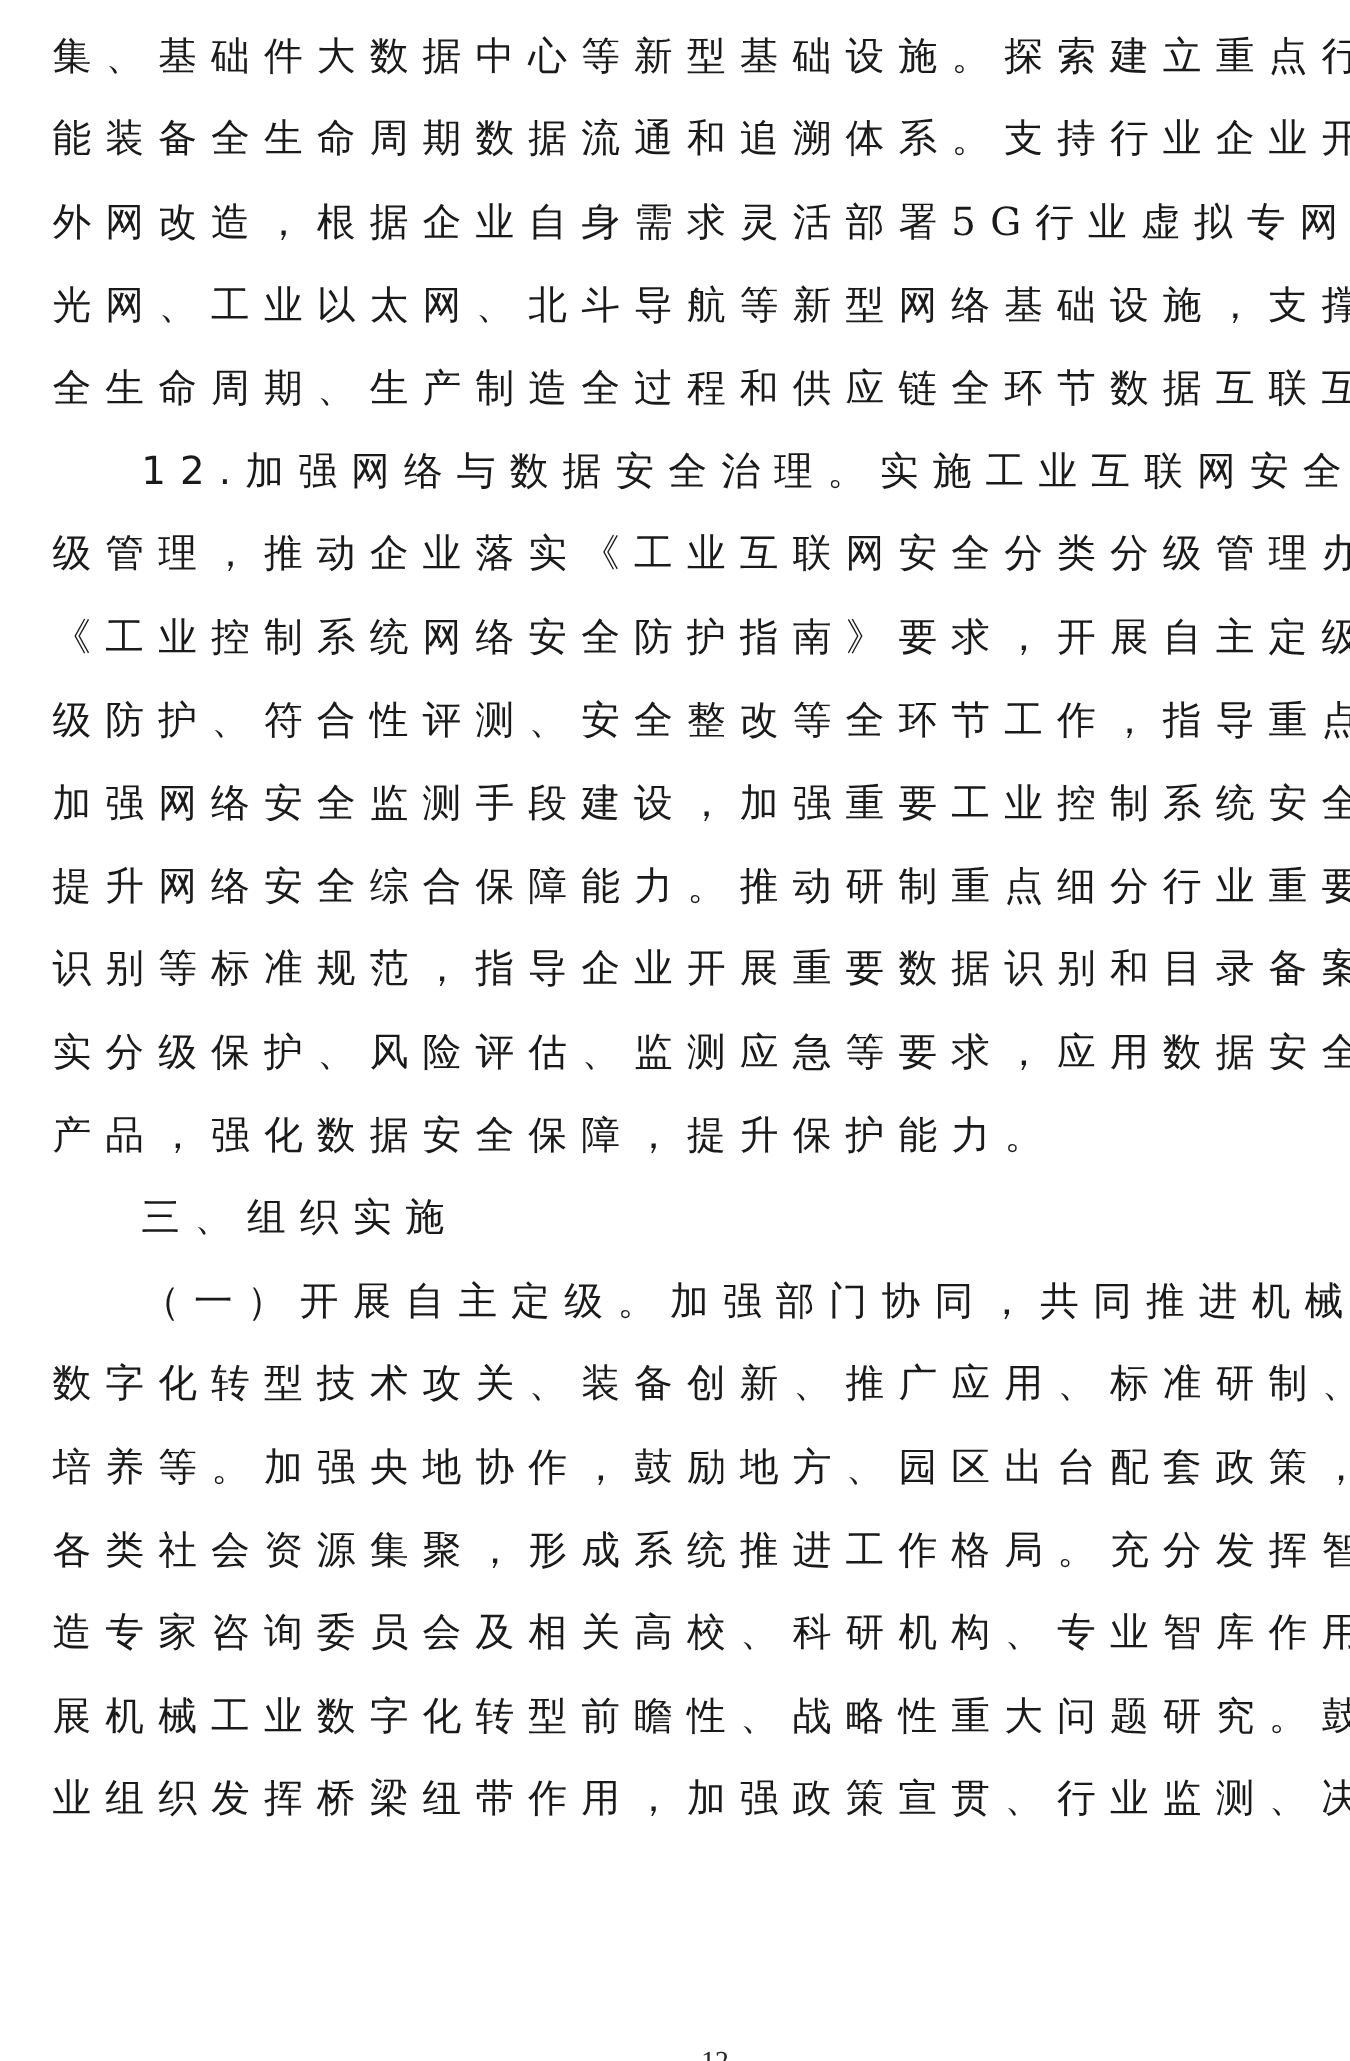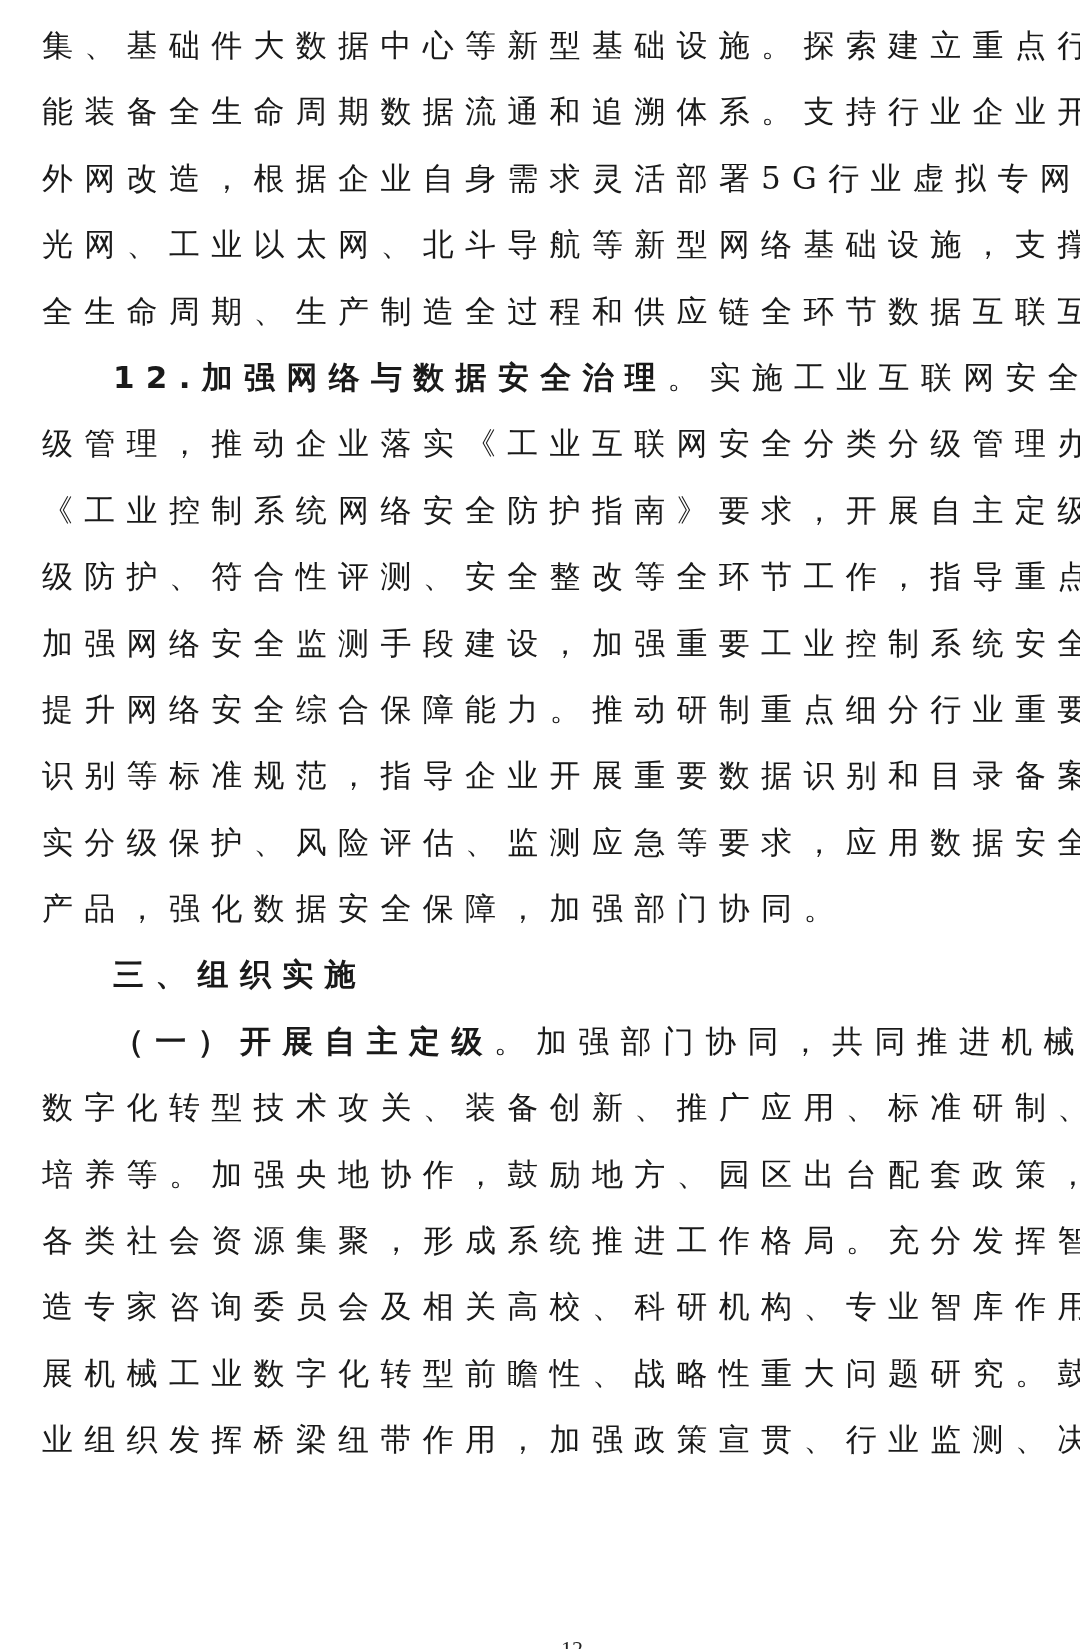--- a/index.html
+++ b/index.html
@@ -23,22 +23,22 @@
     font-size: 31px;
     white-space: nowrap;
     letter-spacing: 11.3px;
     text-align: justify;
     text-align-last: justify;
     width: 958px;
     overflow: visible;
   }
   .line.last { text-align-last: left; }
   .indent { padding-left: 71px; width: 887px; }
-  .bold { font-weight: bold; font-family: "DejaVu Sans", "Liberation Sans", sans-serif; }
-  .heading { font-family: "DejaVu Sans", "Liberation Sans", sans-serif; font-weight: bold; }
+  .bold { font-weight: normal; font-family: "DejaVu Sans", "Liberation Sans", sans-serif; }
+  .heading { font-family: "DejaVu Sans", "Liberation Sans", sans-serif; font-weight: normal; }
   .page-number {
     position: absolute;
     left: 0;
     width: 1080px;
     top: 1636px;
     text-align: center;
     font-size: 22px;
     font-family: "Liberation Serif", serif;
     color: #222;
     padding-left: 32px;
@@ -59,21 +59,21 @@
 
   <div>
     <div class="line indent"><span class="bold">12.加强网络与数据安全治理</span><span>。实施工业互联网安全分类分</span></div>
     <div class="line">级管理，推动企业落实《工业互联网安全分类分级管理办法》</div>
     <div class="line">《工业控制系统网络安全防护指南》要求，开展自主定级、分</div>
     <div class="line">级防护、符合性评测、安全整改等全环节工作，指导重点企业</div>
     <div class="line">加强网络安全监测手段建设，加强重要工业控制系统安全防护，</div>
     <div class="line">提升网络安全综合保障能力。推动研制重点细分行业重要数据</div>
     <div class="line">识别等标准规范，指导企业开展重要数据识别和目录备案，落</div>
     <div class="line">实分级保护、风险评估、监测应急等要求，应用数据安全技术</div>
-    <div class="line last">产品，强化数据安全保障，加强部门协同。</div>
+    <div class="line last">产品，强化数据安全保障，提升保护能力。</div>
   </div>
 
   <div class="line indent last heading">三、组织实施</div>
 
   <div>
     <div class="line indent"><span class="bold">（一）开展自主定级</span><span>。加强部门协同，共同推进机械工业</span></div>
     <div class="line">数字化转型技术攻关、装备创新、推广应用、标准研制、人才</div>
     <div class="line">培养等。加强央地协作，鼓励地方、园区出台配套政策，引导</div>
     <div class="line">各类社会资源集聚，形成系统推进工作格局。充分发挥智能制</div>
     <div class="line">造专家咨询委员会及相关高校、科研机构、专业智库作用，开</div>

